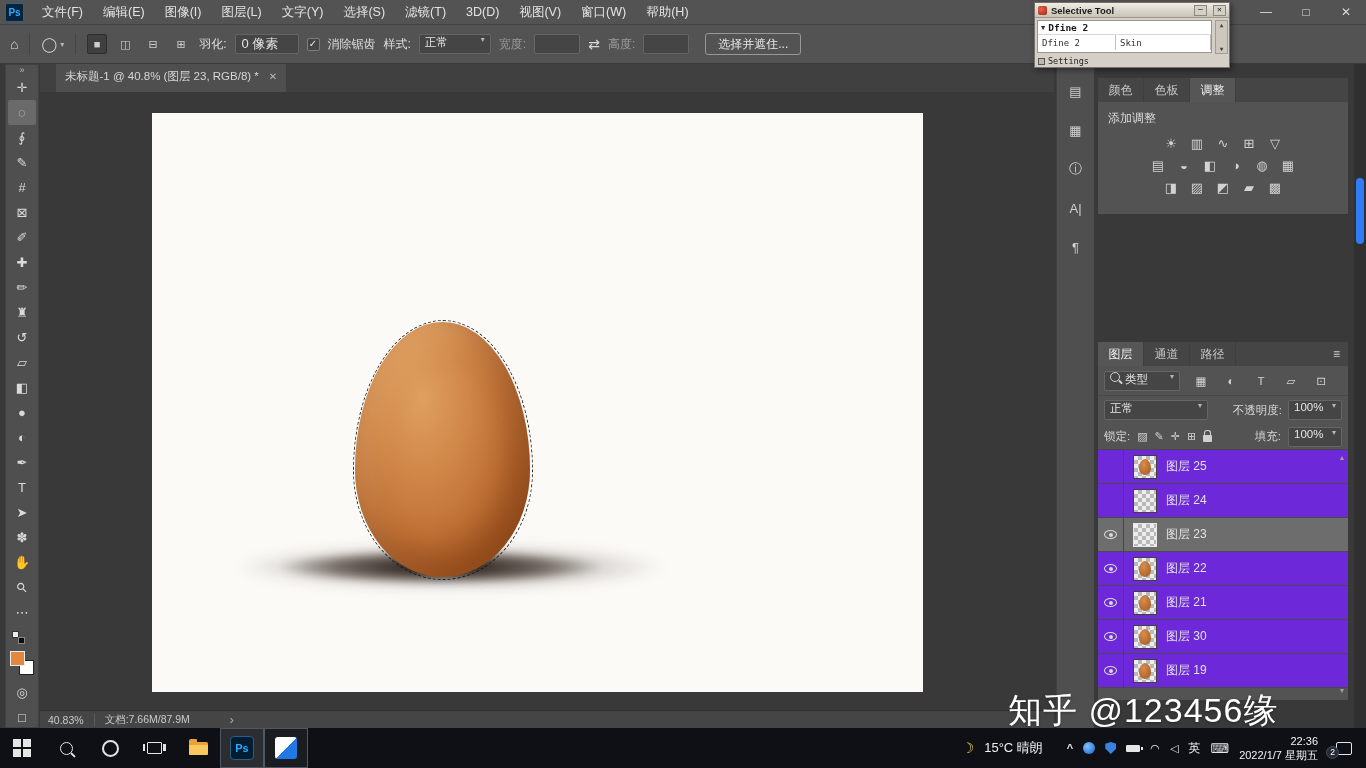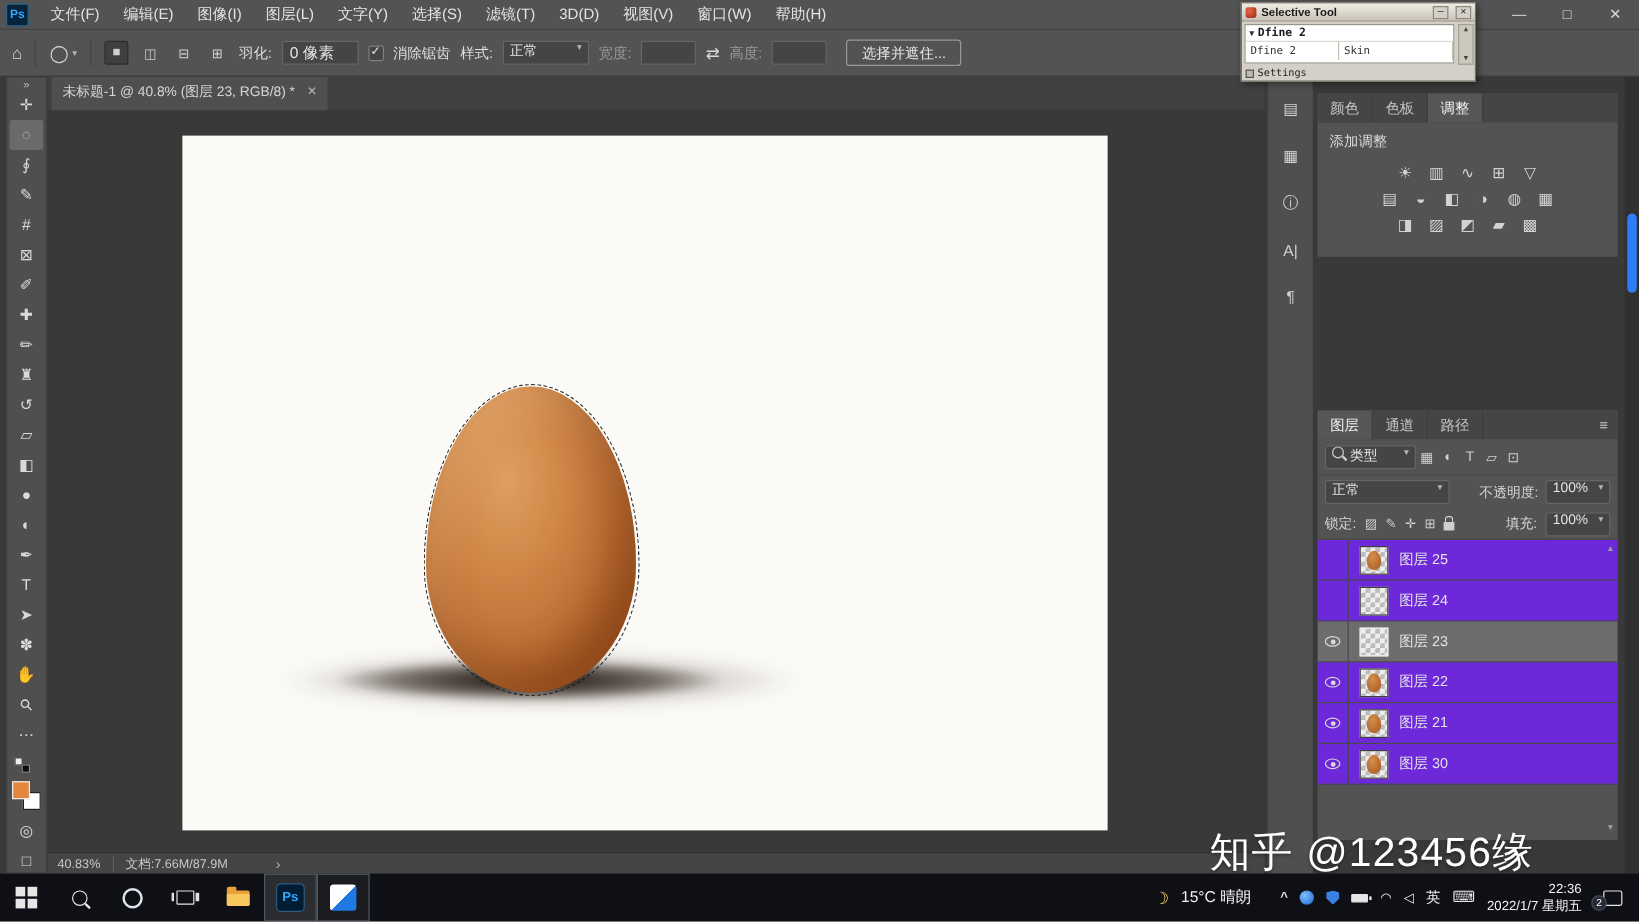--- a/index.html
+++ b/index.html
@@ -25,21 +25,21 @@
 .field{height:20px;background:#454545;border:1px solid #656565;border-radius:2px;font-size:13px;display:inline-flex;align-items:center;padding:0 6px;color:#e4e4e4}
 .w64{width:64px}.w46{width:46px}
 .checkbox{width:13px;height:13px;background:#454545;border:1px solid #7d7d7d;border-radius:2px;display:flex;align-items:center;justify-content:center;flex:none}
 .check{font-size:10px;color:#e8e8e8;line-height:1}
 .dd{height:20px;background:#454545;border:1px solid #656565;border-radius:2px;font-size:11.5px;display:inline-flex;padding:0 5px;gap:5px;color:#e4e4e4}
 .caret{font-size:8px;color:#b5b5b5;margin-left:auto}
 .w72{width:72px}.w104{width:104px}.w54{width:54px}
 .btn{height:22px;border:1px solid #989898;border-radius:3px;font-size:12px;display:inline-flex;align-items:center;padding:0 12px;margin-left:8px;color:#e6e6e6}
 
 .tabbar{position:absolute;left:40px;top:64px;width:1014px;height:28px;background:#404040;display:flex;align-items:flex-end}
-.doctab{height:32px;background:#4f4f4f;display:flex;align-items:center;padding:0 9px;gap:10px;margin-left:3px;border-top:1px solid #5b5b5b}
+.doctab{height:32px;background:#4f4f4f;display:flex;align-items:center;padding:0 9px;gap:10px;margin-left:16px;border-top:1px solid #5b5b5b}
 .doctab-title{font-size:11.5px;color:#d6d6d6;white-space:nowrap}
 .doctab-close{font-size:10px;color:#b9b9b9}
 
 .toolbar{position:absolute;left:5px;top:64px;width:34px;height:664px;background:#4f4f4f;border:1px solid #414141;display:flex;flex-direction:column;align-items:center;z-index:5}
 .tb-expand{height:14px;font-size:9px;color:#bdbdbd;display:flex;align-items:center}
 .tool{width:28px;height:25px;display:flex;align-items:center;justify-content:center;border-radius:2px;flex:none}
 .tool.active{background:#6a6a6a}
 .tglyph{font-size:13px;color:#dadada;line-height:1}
 .rot45{display:inline-block;transform:rotate(-45deg)}
 .mini-colors{position:relative;width:13px;height:13px;margin:6px 0 2px -8px;flex:none}
@@ -67,21 +67,21 @@
 .adj{top:78px;height:136px}
 .layers{top:342px;height:358px;overflow:hidden}
 .ptabs{height:24px;background:#454545;display:flex;align-items:stretch}
 .ptab{width:46px;display:flex;align-items:center;justify-content:center;font-size:12px;color:#c6c6c6;border-right:1px solid #3e3e3e;background:#454545}
 .ptab.active{background:#565656;color:#f1f1f1}
 .pmenu{margin-left:auto;display:flex;align-items:center;padding:0 8px;color:#cfcfcf;font-size:12px}
 .adj-body{padding:5px 10px}
 .adj-label{font-size:12px;color:#dadada;margin:3px 0 8px}
 .adj-row{display:flex;gap:9px;justify-content:center;margin-bottom:5px}
 .adj-icon{width:17px;height:17px;display:flex;align-items:center;justify-content:center;font-size:13px;color:#d3d3d3}
-.lp-filter{display:flex;align-items:center;gap:0;padding:5px 6px;height:30px;border-bottom:1px solid #484848}
+.lp-filter{display:flex;align-items:center;gap:12px;padding:5px 6px;height:30px;border-bottom:1px solid #484848}
 .ddtype{width:76px}
 .lp-ficon{width:18px;height:18px;display:flex;align-items:center;justify-content:center;font-size:11.5px;color:#d0d0d0}
 .lp-blend{display:flex;align-items:center;gap:6px;padding:0 6px;height:28px}
 .lp-label{font-size:11.5px;color:#d6d6d6}
 .ml-auto{margin-left:auto}
 .lp-lock{display:flex;align-items:center;gap:7px;padding:0 6px;height:26px;border-bottom:1px solid #484848}
 .lock-ico{font-size:11px;color:#cfcfcf}
 .lock-glyph{width:9px;height:7px;background:#d0d0d0;border-radius:1px;position:relative;display:inline-block;margin-top:4px}
 .lock-glyph::before{content:'';position:absolute;left:1px;top:-5px;width:5px;height:5px;border:1.5px solid #d0d0d0;border-bottom:none;border-radius:3px 3px 0 0}
 .lp-list{position:relative}
@@ -442,20 +442,27 @@
         <span class="thumb checker hasegg"></span>
         <span class="lname">图层 21</span>
       </div>
       <div class="lrow">
         <span class="eyecell">
             <i class="eye"></i>
           </span>
         <span class="thumb checker hasegg"></span>
         <span class="lname">图层 30</span>
       </div>
+      <div class="lrow">
+        <span class="eyecell">
+            <i class="eye"></i>
+          </span>
+        <span class="thumb checker hasegg"></span>
+        <span class="lname">图层 19</span>
+      </div>
     </div>
   </div>
 
   <div class="lp-scroll">
     <span>▲</span>
     <span>▼</span>
   </div>
 
   <div class="side-track">
     <div class="side-thumb"></div>

